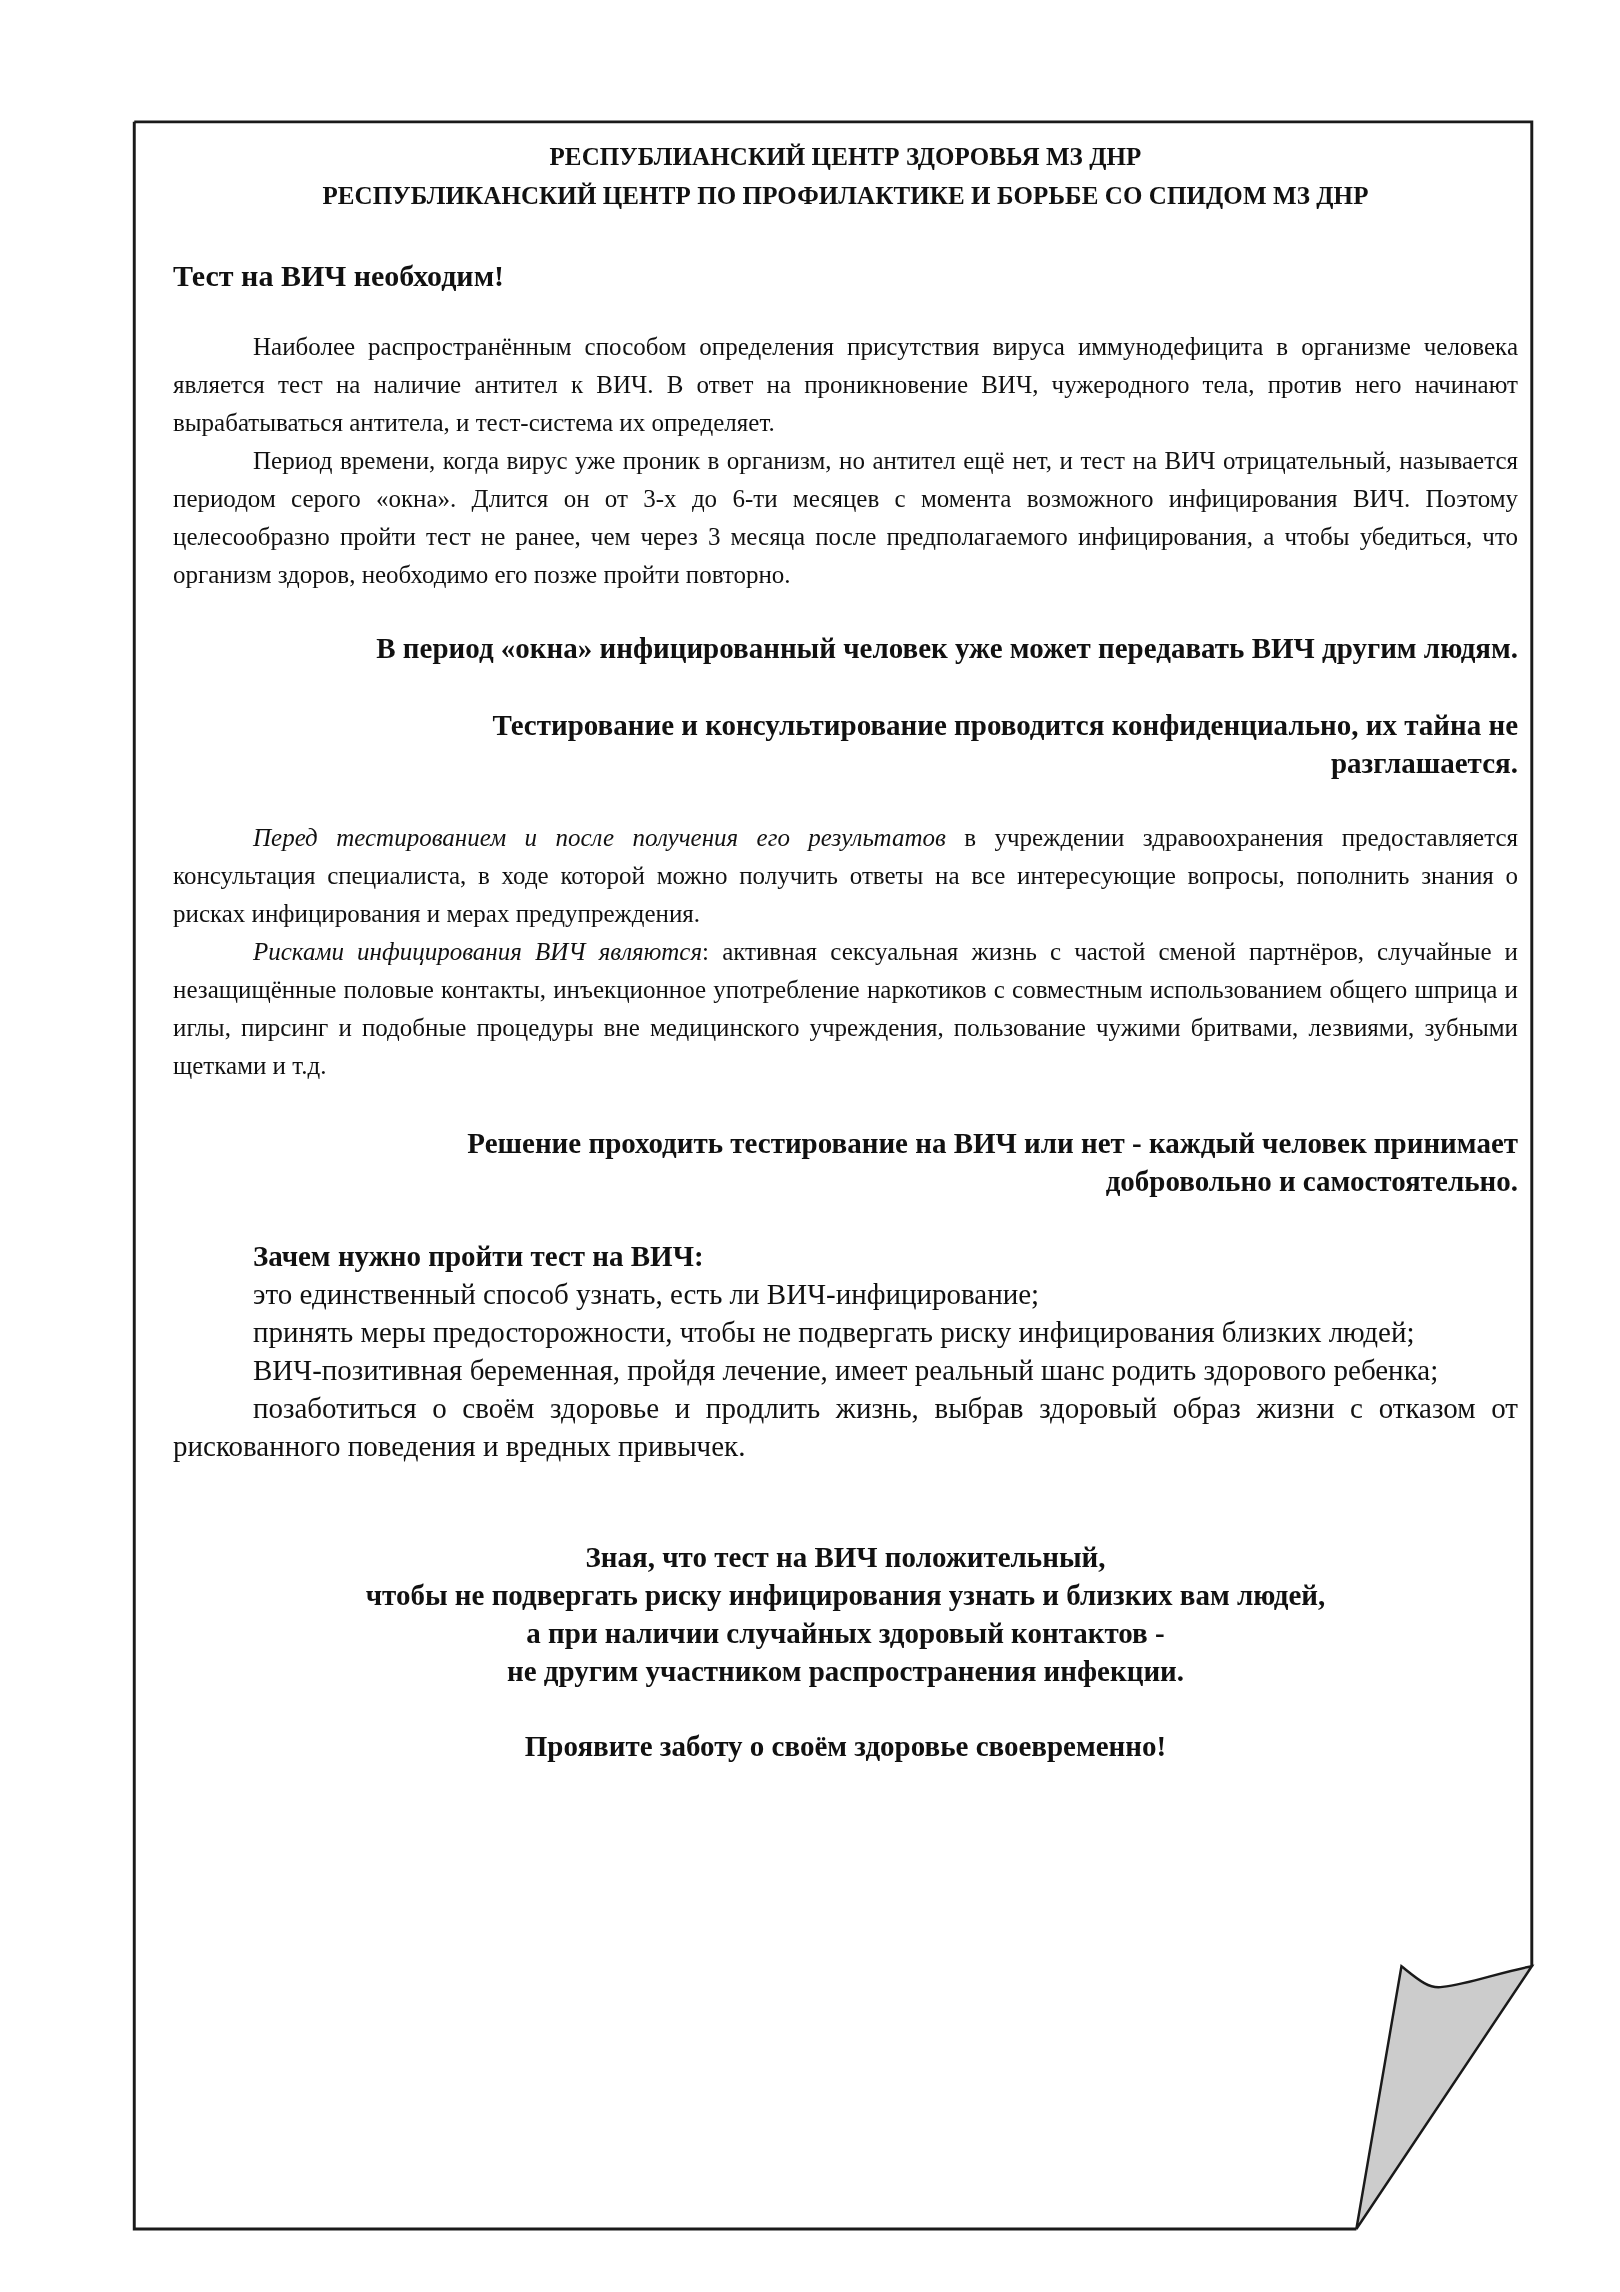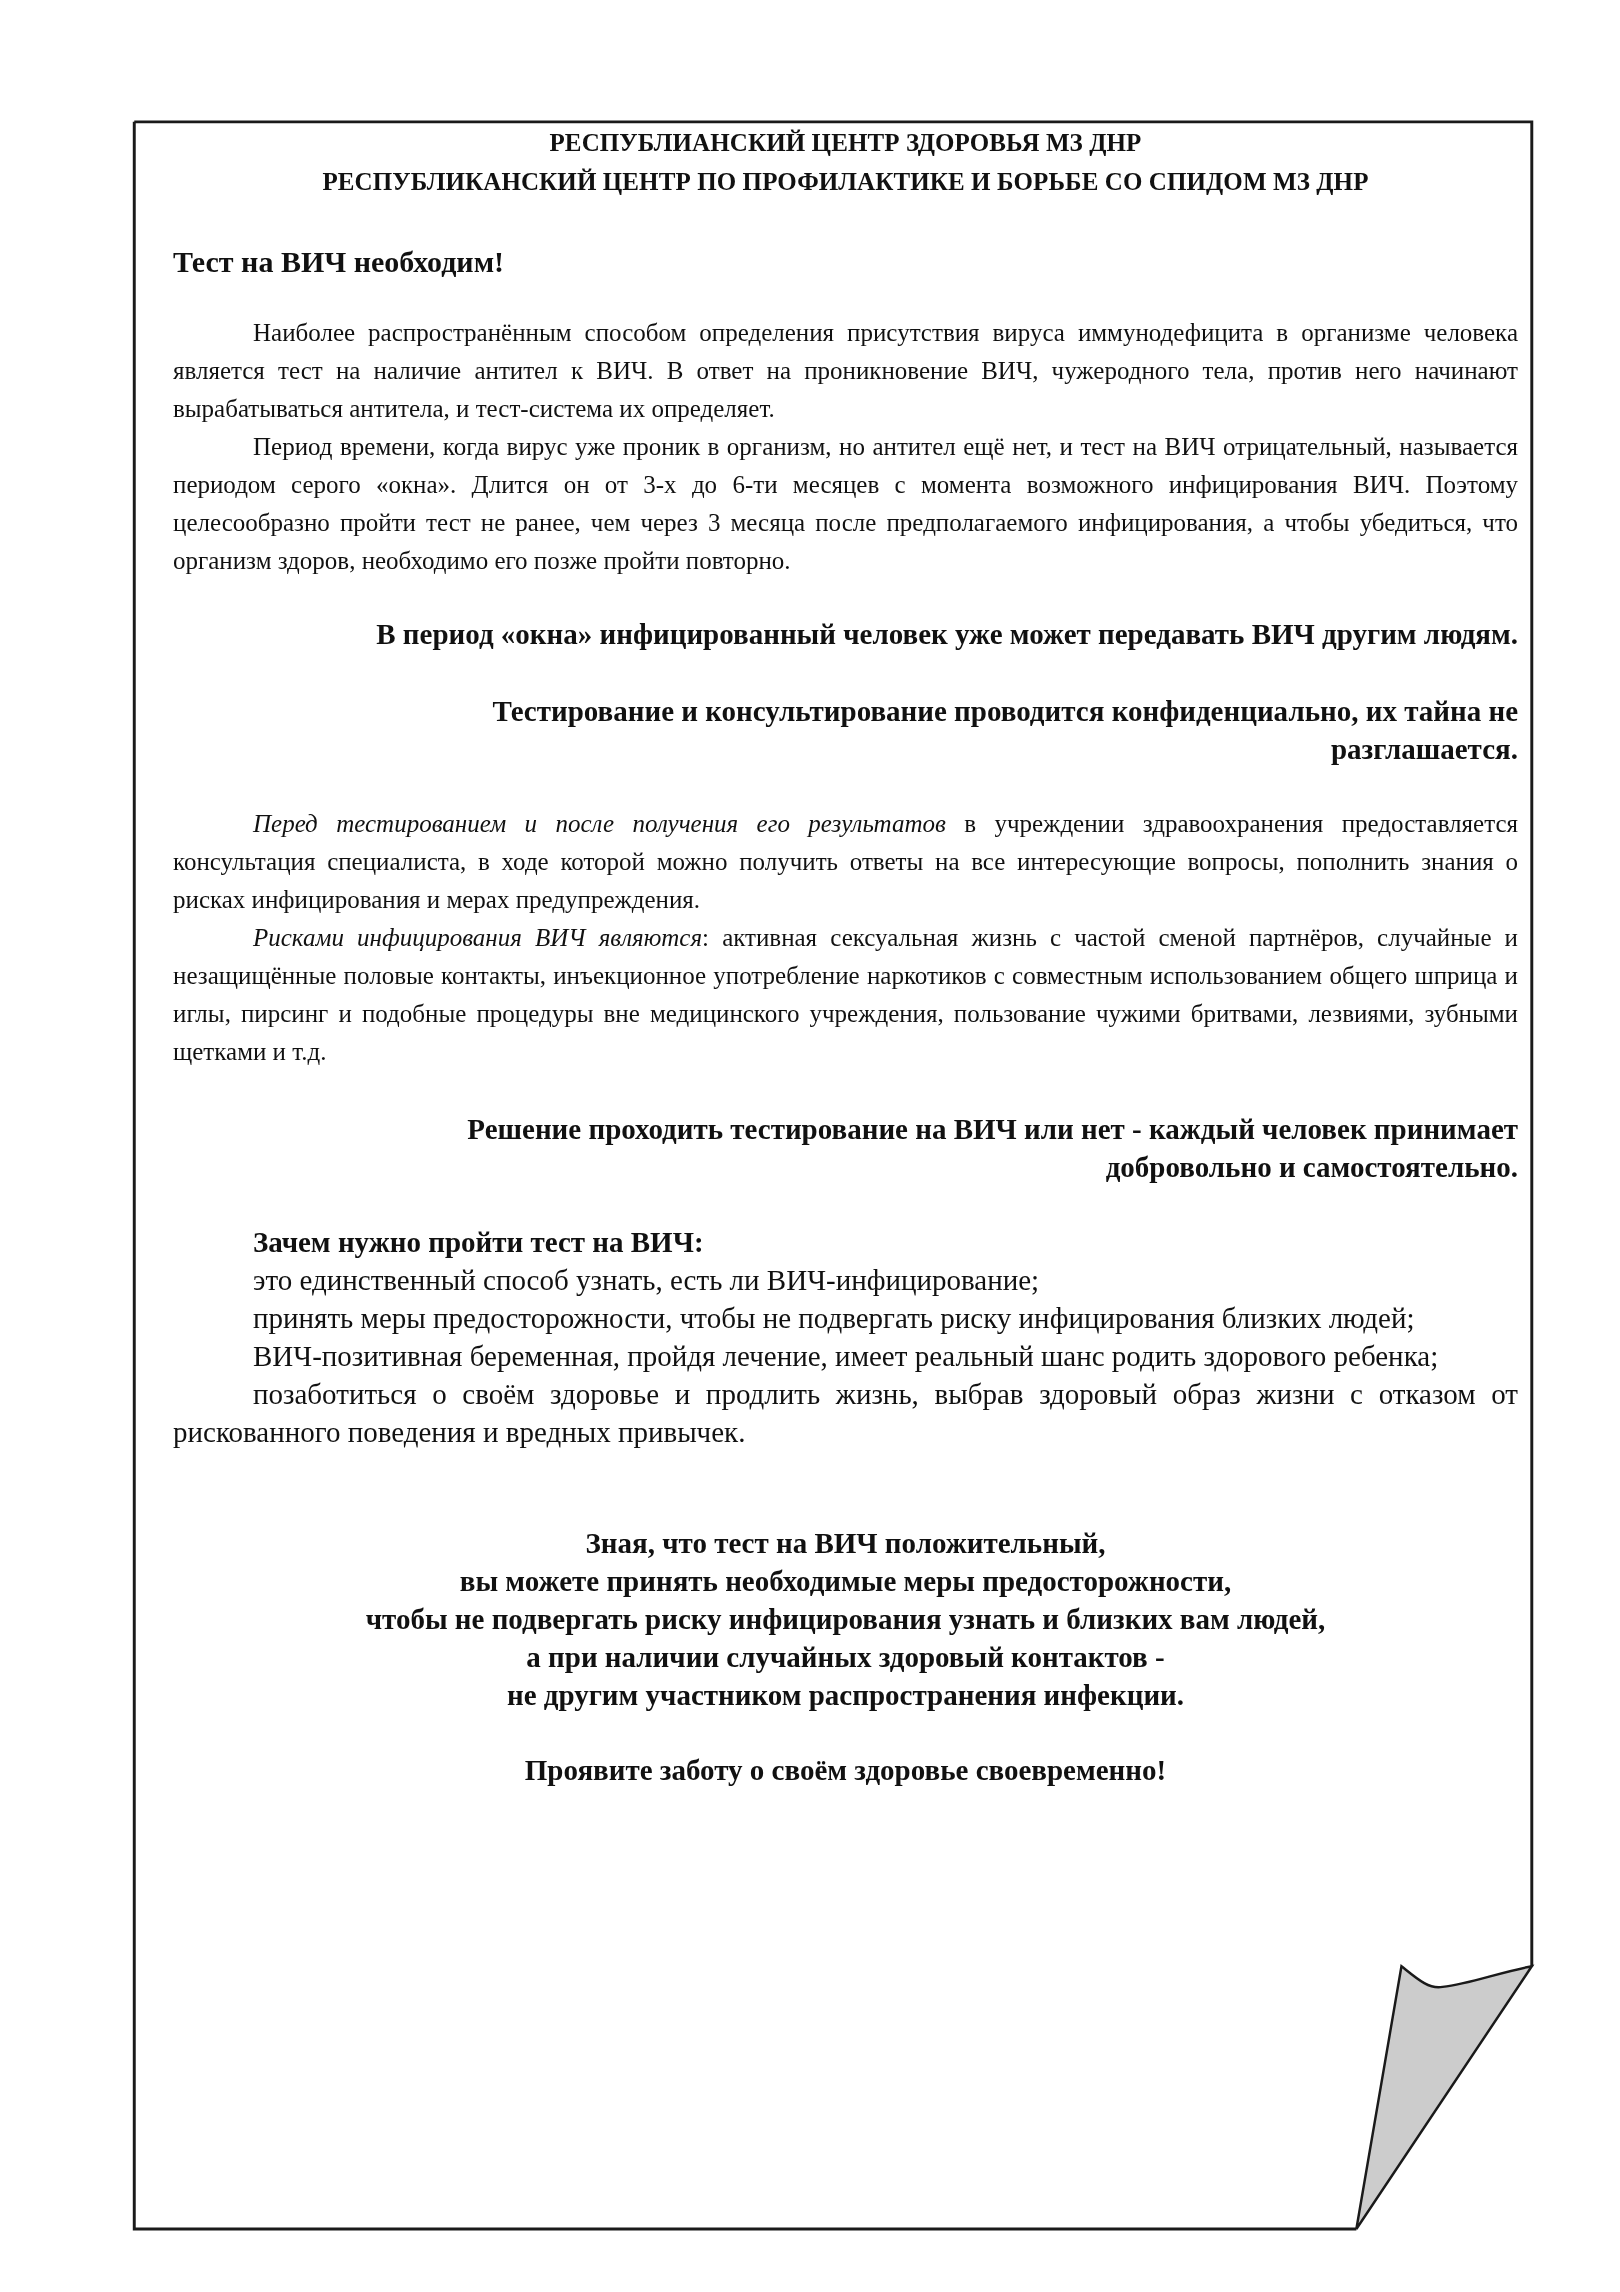--- a/index.html
+++ b/index.html
@@ -19,21 +19,21 @@
       position: absolute;
       left: 0;
       top: 0;
       width: 1620px;
       height: 2293px;
       pointer-events: none;
     }
     .content {
       position: absolute;
       left: 173px;
-      top: 115px;
+      top: 129px;
       width: 1345px;
     }
     .org {
       font-weight: bold;
       text-align: center;
       font-size: 25px;
       line-height: 39px;
       letter-spacing: 0.1px;
     }
     .org-1 { margin-top: 7.8px; }
@@ -126,21 +126,20 @@
   <div class="gap-5">
     <div class="why-title">Зачем нужно пройти тест на ВИЧ:</div>
     <div class="why-item">это единственный способ узнать, есть ли ВИЧ-инфицирование;</div>
     <div class="why-item">принять меры предосторожности, чтобы не подвергать риску инфицирования близких людей;</div>
     <div class="why-item">ВИЧ-позитивная беременная, пройдя лечение, имеет реальный шанс родить здорового ребенка;</div>
     <div class="why-item">позаботиться о своём здоровье и продлить жизнь, выбрав здоровый образ жизни с отказом от рискованного поведения и вредных привычек.</div>
   </div>
 
   <div class="closing gap-7">
     <div>Зная, что тест на ВИЧ положительный,</div>
-    <div>вы можете принять необходимые меры предосторожности,</div>
     <div>чтобы не подвергать риску инфицирования узнать и близких вам людей,</div>
     <div>а при наличии случайных здоровый контактов -</div>
     <div>не другим участником распространения инфекции.</div>
   </div>
 
   <div class="closing gap-8">Проявите заботу о своём здоровье своевременно!</div>
 
 </div>
 
 

